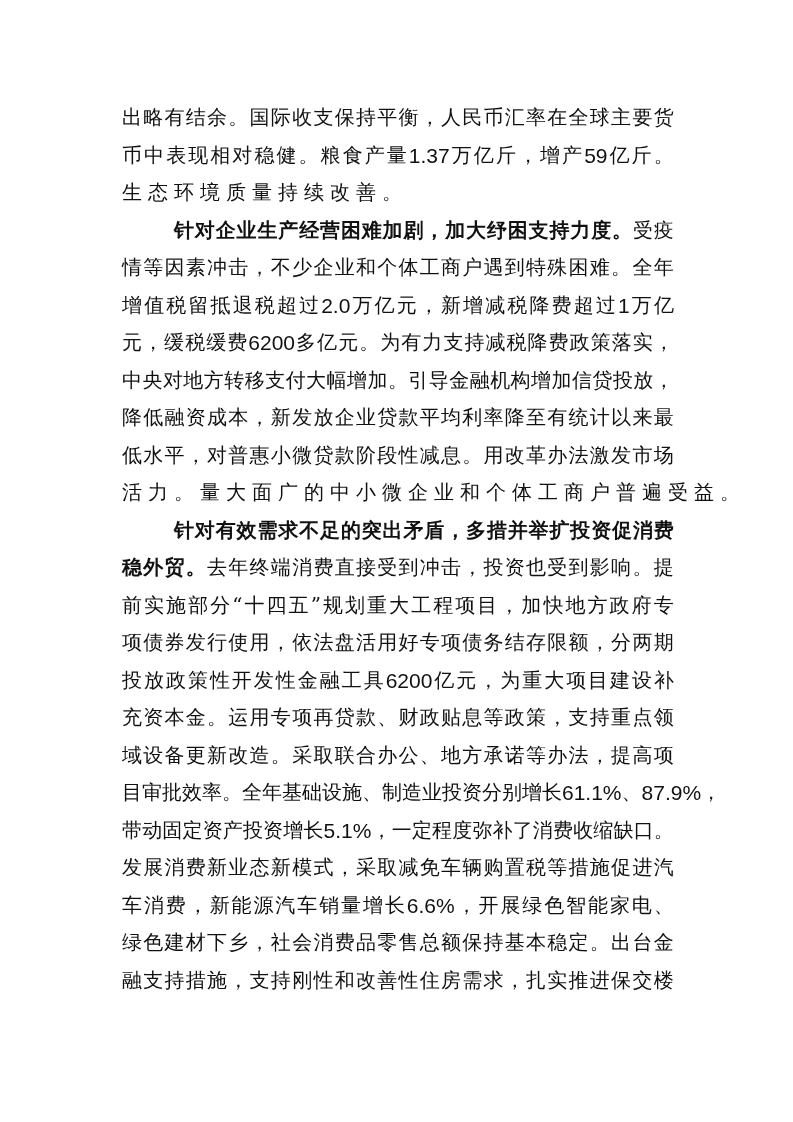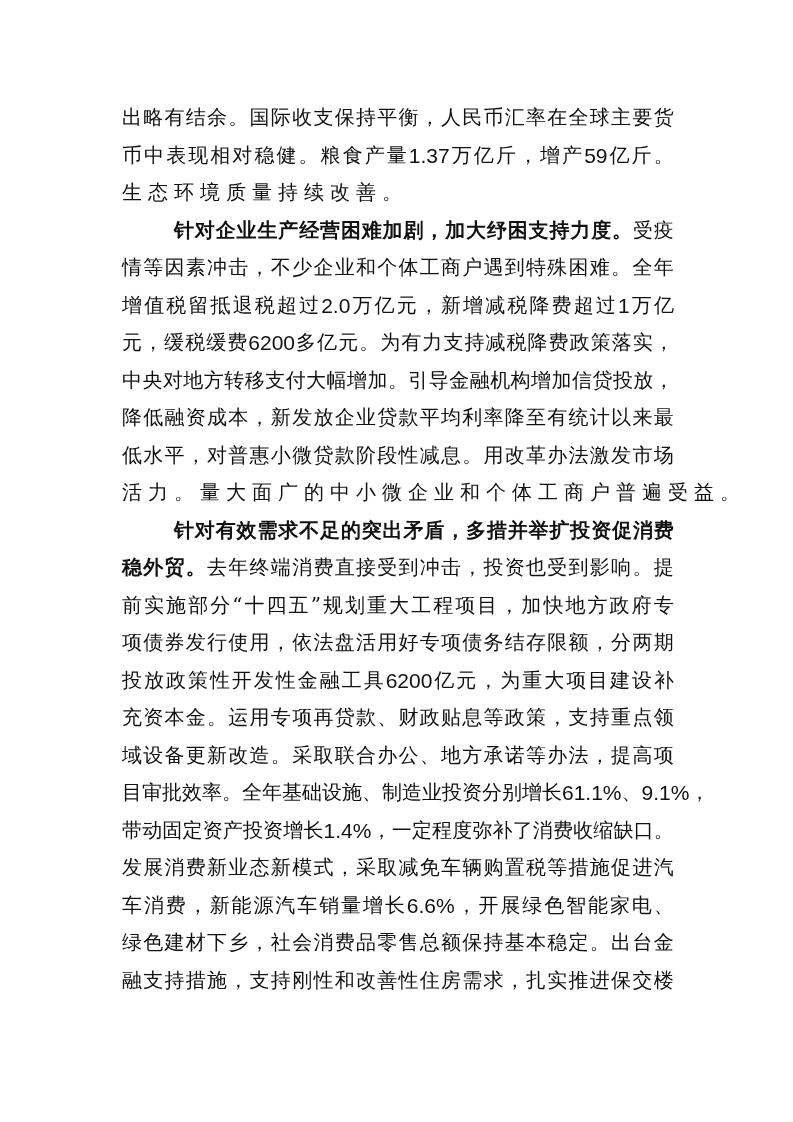--- a/index.html
+++ b/index.html
@@ -552,35 +552,35 @@
       <span class="ch">造</span>
       <span class="ch">业</span>
       <span class="ch">投</span>
       <span class="ch">资</span>
       <span class="ch">分</span>
       <span class="ch">别</span>
       <span class="ch">增</span>
       <span class="ch">长</span>
       <span class="ch num">61.1%</span>
       <span class="ch">、</span>
-      <span class="ch num">9.1%</span>
+      <span class="ch num">87.9%</span>
       <span class="ch">，</span>
     </div>
     <div class="line">
       <span class="ch">带</span>
       <span class="ch">动</span>
       <span class="ch">固</span>
       <span class="ch">定</span>
       <span class="ch">资</span>
       <span class="ch">产</span>
       <span class="ch">投</span>
       <span class="ch">资</span>
       <span class="ch">增</span>
       <span class="ch">长</span>
-      <span class="ch num">1.4%</span>
+      <span class="ch num">5.1%</span>
       <span class="ch">，</span>
       <span class="ch">一</span>
       <span class="ch">定</span>
       <span class="ch">程</span>
       <span class="ch">度</span>
       <span class="ch">弥</span>
       <span class="ch">补</span>
       <span class="ch">了</span>
       <span class="ch">消</span>
       <span class="ch">费</span>

